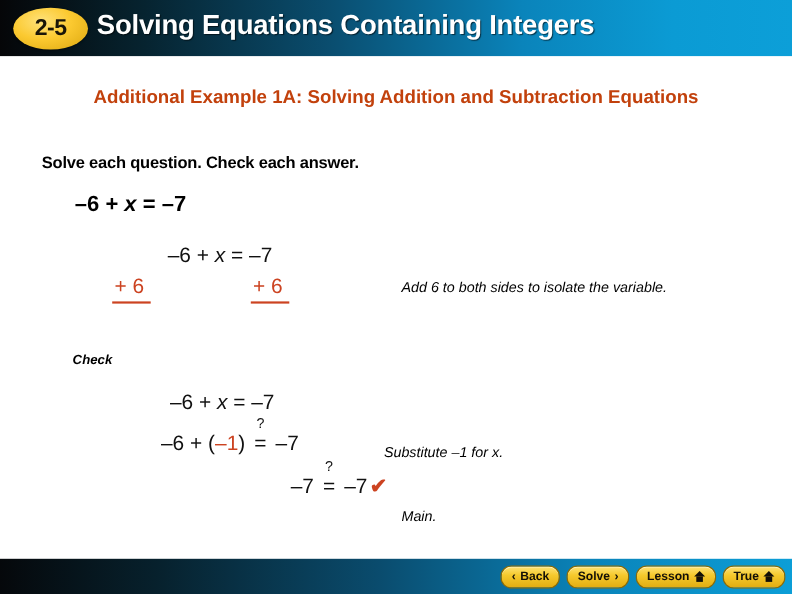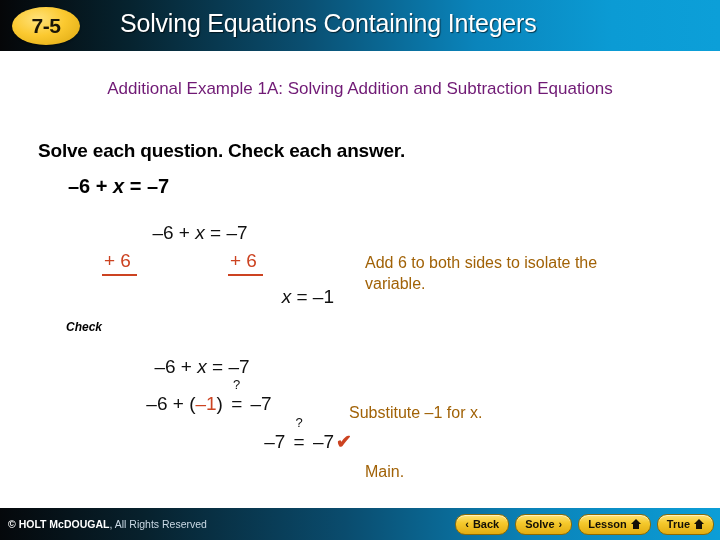--- a/index.html
+++ b/index.html
@@ -44,46 +44,45 @@
     font-weight: bold;
     color: #1a1508;
     letter-spacing: -0.5px;
     font-family: "Liberation Sans", sans-serif;
   }
   .header-title {
     position: absolute;
     left: 88px;
     top: 9px;
     font-size: 25px;
-    font-weight: normal;
+    font-weight: bold;
     color: #ffffff;
     white-space: nowrap;
     letter-spacing: -0.2px;
     text-shadow: 1px 1px 1px rgba(0,0,0,0.6);
-    margin-left: 32px;
   }
 
   
   .subtitle {
     position: absolute;
     top: 77px;
     left: 50px;
     width: 620px;
     text-align: center;
     font-size: 17px;
-    font-weight: normal;
-    color: #701a75;
+    font-weight: bold;
+    color: #c2410c;
     line-height: 1.38;
   }
   .instruction {
     position: absolute;
     top: 140px;
     left: 38px;
     width: 640px;
-    font-size: 19px;
+    font-size: 15px;
     font-weight: bold;
     color: #000000;
     letter-spacing: -0.2px;
   }
 
   
   .problem-eq {
     position: absolute;
     top: 175px;
     left: 68px;
@@ -174,22 +173,23 @@
   .checkmark {
     color: #cc4321;
     font-size: 19px;
     font-weight: bold;
     margin-left: 2px;
   }
 
   
   .annot {
     position: absolute;
-    color: #a16207;
-    font-size: 16px;
+    color: #000000;
+    font-style: italic;
+    font-size: 13px;
     line-height: 1.32;
   }
   .annot-1 { top: 252px; left: 365px; width: 250px; }
   .annot-2 { top: 402px; left: 349px; width: 260px; }
   .annot-3 { top: 461px; left: 365px; width: 200px; }
 
   
   .footer {
     position: absolute;
     bottom: 0; left: 0;
@@ -255,21 +255,21 @@
     width: 6px;
     height: 5.5px;
     background: #141007;
   }
 </style>
 </head>
 <body>
 
 <div class="header">
   <div class="lesson-badge">
-    <span>7-5</span>
+    <span>2-5</span>
   </div>
   <div class="header-title">Solving Equations Containing Integers</div>
 </div>
 
 <div class="subtitle">Additional Example 1A: Solving Addition and Subtraction Equations</div>
 
 <div class="instruction">Solve each question. Check each answer.</div>
 
 <div class="problem-eq">
   <span>–6 + </span><i>x</i><span> = –7</span>
@@ -279,23 +279,20 @@
 
   <div class="line eq-row">
     <span>–6 + </span><span class="ital">x</span><span> = –7</span>
   </div>
 
   <div class="addrow">
     <span class="addterm left">+ 6</span>
     <span class="addterm right">+ 6</span>
   </div>
 
-  <div class="line solution">
-    <span class="ital">x</span><span> = –1</span>
-  </div>
 
 </div>
 
 <div class="check-label">Check</div>
 
 <div class="check-work">
 
   <div class="cw-line cw1">
     <span>–6 + </span><span class="ital">x</span><span> = –7</span>
   </div>
@@ -308,23 +305,20 @@
     <span>–7 </span><span class="qeq"><span class="qmark">?</span><span>=</span></span><span> –7</span><span class="checkmark">✔</span>
   </div>
 
 </div>
 
 <div class="annot annot-1">Add 6 to both sides to isolate the variable.</div>
 <div class="annot annot-2">Substitute –1 for x.</div>
 <div class="annot annot-3">Main.</div>
 
 <div class="footer">
-  <div class="copyright">
-    <b>© HOLT McDOUGAL</b><span class="reg">, All Rights Reserved</span>
-  </div>
   <div class="navbtns">
 
     <div class="navbtn">
       <span class="chev">‹</span>
       <span>Back</span>
     </div>
 
     <div class="navbtn">
       <span>Solve</span>
       <span class="chev">›</span>

